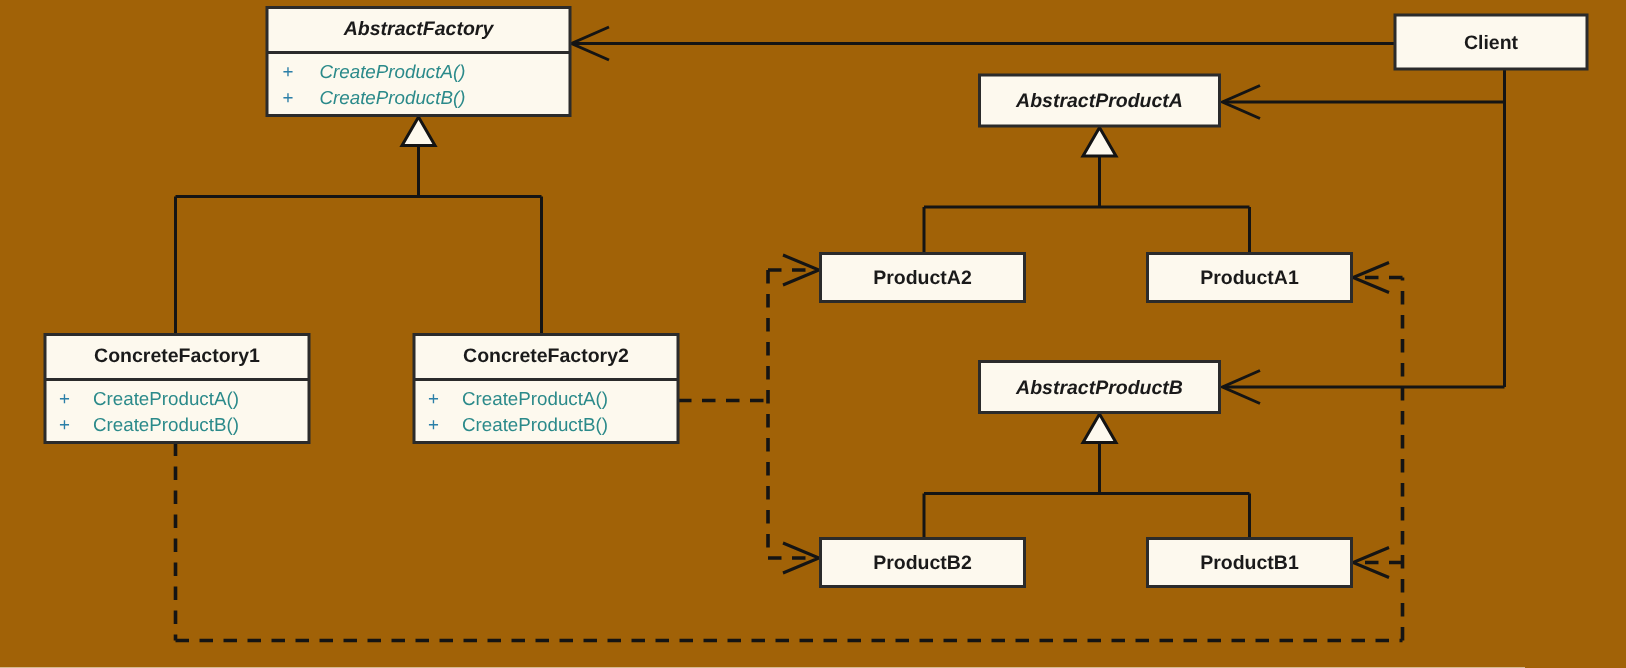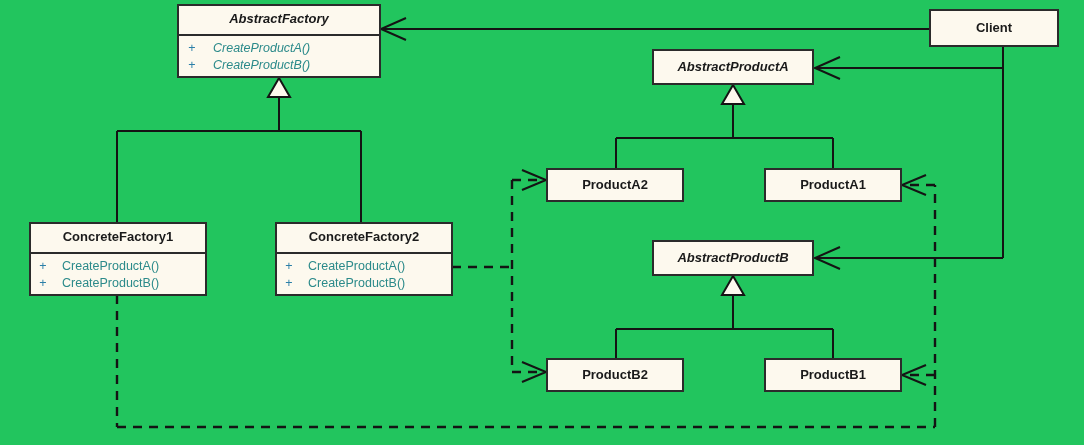--- a/index.html
+++ b/index.html
@@ -7,21 +7,21 @@
     padding: 0;
     background: #ffffff;
   }
   body {
     font-family: "Liberation Sans", sans-serif;
   }
   #diagram-root {
     position: relative;
     width: 1084px;
     height: 445px;
-    background: #22c55e;
+    background: #a16207;
     overflow: hidden;
   }
   svg#uml-canvas {
     position: absolute;
     left: 0;
     top: 0;
     width: 1084px;
     height: 445px;
     display: block;
   }

